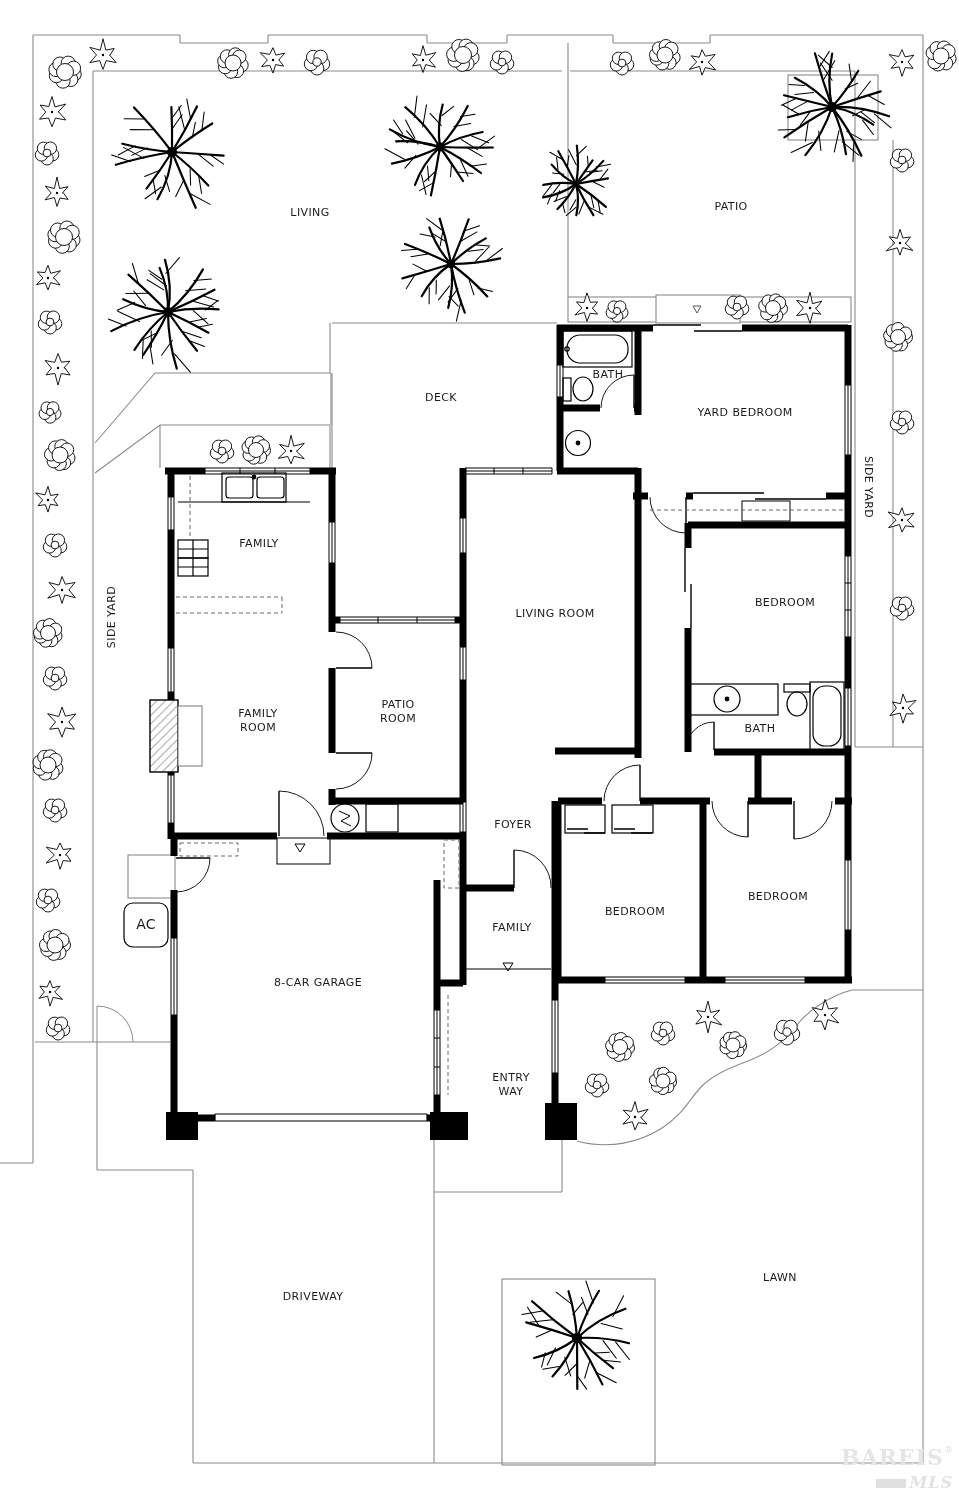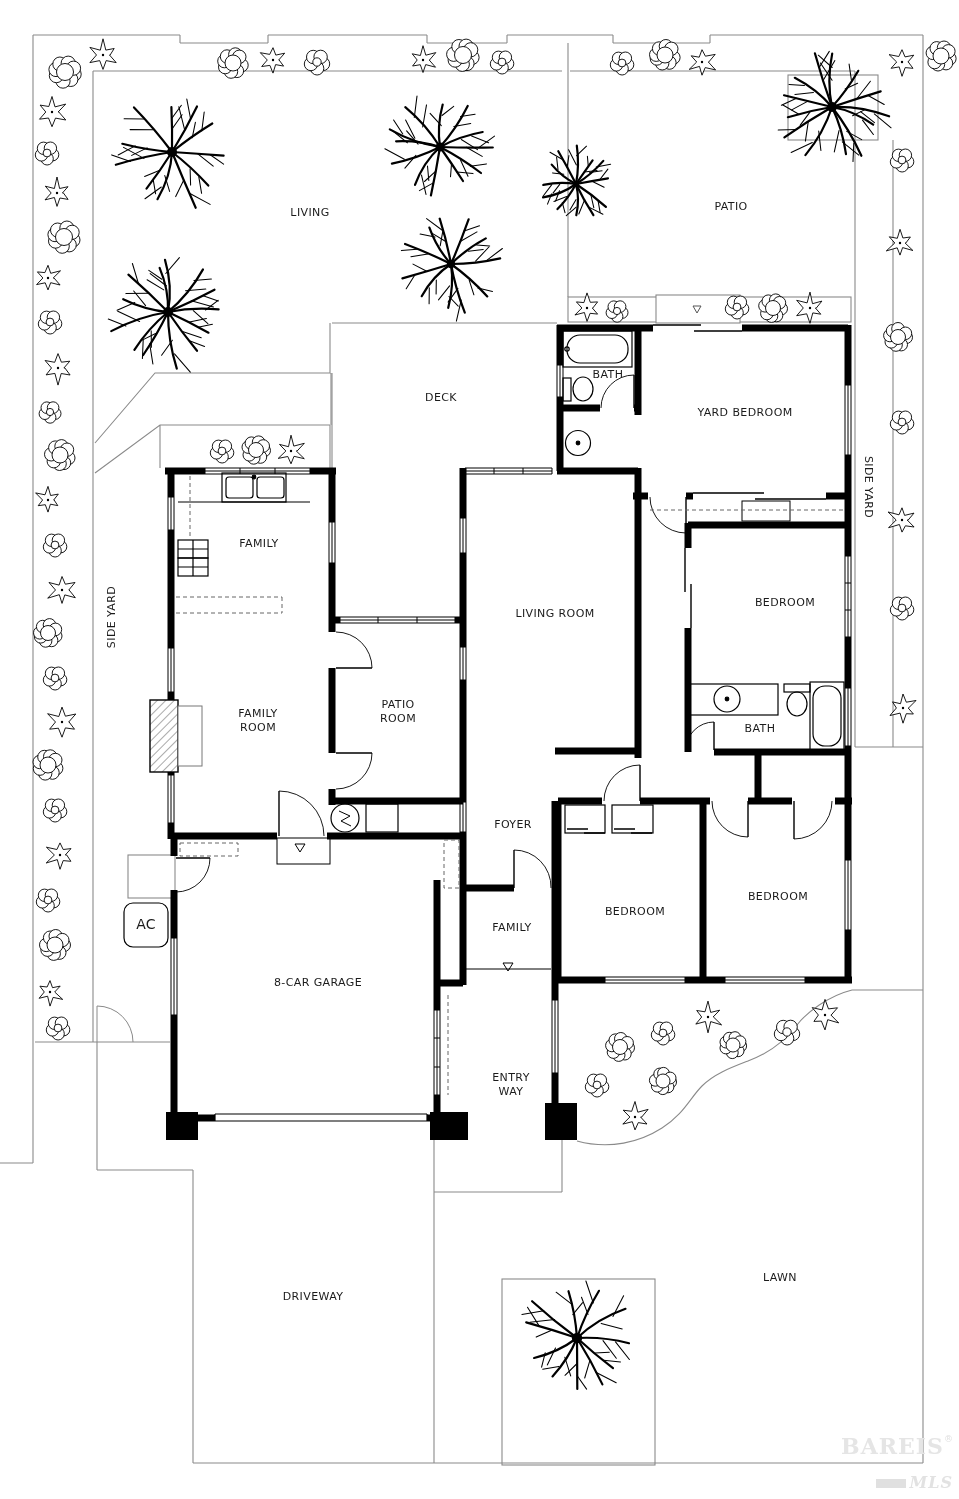--- a/index.html
+++ b/index.html
@@ -10,21 +10,21 @@
        letter-spacing:.4px;white-space:nowrap;text-align:center;line-height:1.25;}
   .lbl.wrap{white-space:normal;}
   .lbl.vert-l{transform:translate(-50%,-50%) rotate(-90deg);}
   .lbl.vert-r{transform:translate(-50%,-50%) rotate(90deg);}
   .lbl.small{font-size:14px;letter-spacing:.2px;}
   #watermark{position:absolute;right:6px;bottom:8px;text-align:right;line-height:1;
              font-family:"DejaVu Serif","Liberation Serif",serif;}
   #watermark .l1{font-size:22px;font-weight:bold;color:#e5e5e5;
                  letter-spacing:1px;}
   #watermark .reg{font-size:9px;color:#e0e0e0;vertical-align:top;}
-  #watermark .l2{display:flex;align-items:center;justify-content:flex-end;margin-top:18px;}
+  #watermark .l2{display:flex;align-items:center;justify-content:flex-end;margin-top:7px;}
   #watermark .bar{display:inline-block;width:30px;height:9px;background:#e0e0e0;margin-right:3px;}
   #watermark .mls{font-size:16px;font-weight:bold;font-style:italic;color:#e2e2e2;letter-spacing:1px;}
 </style>
 </head>
 <body>
 
 <div id="plan">
 <svg id="drawing" width="959" height="1499" viewBox="0 0 959 1499">
   <defs>
     <pattern id="hatch" width="6" height="6" patternUnits="userSpaceOnUse" patternTransform="rotate(45)">

